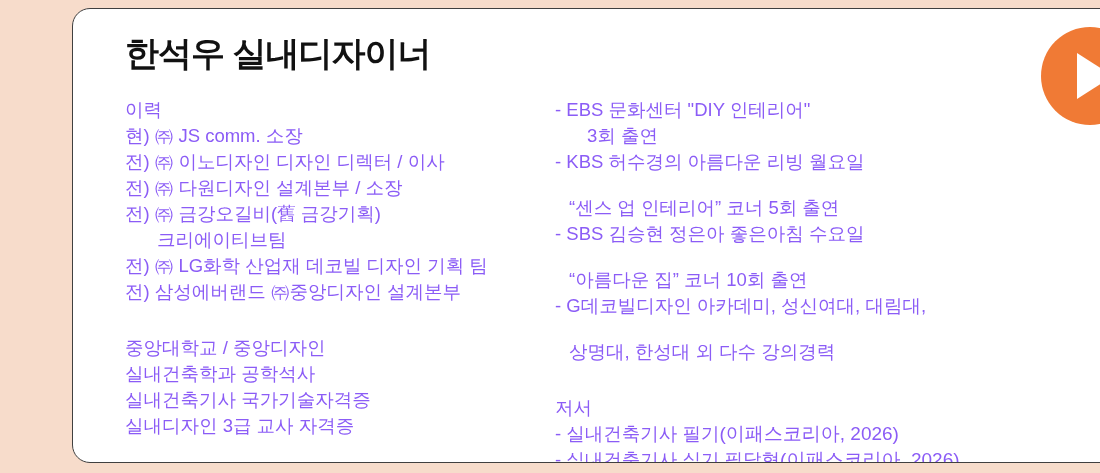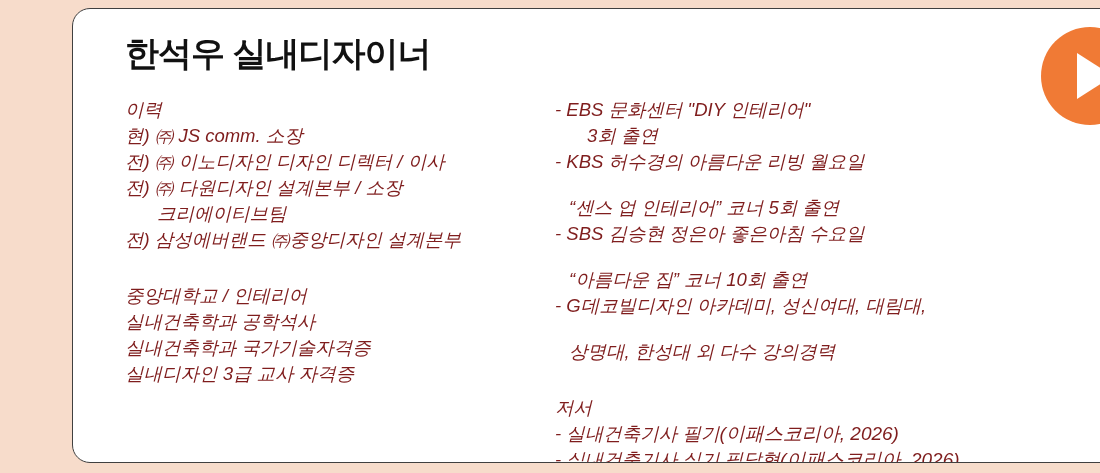--- a/index.html
+++ b/index.html
@@ -71,23 +71,22 @@
     width: 520px;
     padding-left: 12px;
     box-sizing: border-box;
   }
   .block {
     margin-bottom: 14px;
   }
   .line {
     font-size: 18.5px;
     line-height: 26px;
-    color: #7f1d1d;
+    color: #8b5cf6;
     white-space: pre;
-    font-style: italic;
   }
   .line.indent {
     padding-left: 32px;
   }
   .line.indent2 {
     padding-left: 14px;
     margin-top: 20px;
   }
   .line .small {
     font-size: 19px;
@@ -108,28 +107,30 @@
   </div>
 
   <div class="columns">
 
     <div class="col-left">
       <div class="block">
         <div class="line">이력</div>
         <div class="line">현) ㈜ JS comm. 소장</div>
         <div class="line">전) ㈜ 이노디자인 디자인 디렉터 / 이사</div>
         <div class="line">전) ㈜ 다원디자인 설계본부 / 소장</div>
+        <div class="line">전) ㈜ 금강오길비(舊 금강기획)</div>
         <div class="line indent">크리에이티브팀</div>
+        <div class="line">전) ㈜ LG화학 산업재 데코빌 디자인 기획 팀</div>
         <div class="line">전) 삼성에버랜드 ㈜중앙디자인 설계본부</div>
       </div>
       <div class="spacer"></div>
       <div class="block">
-        <div class="line">중앙대학교 / 인테리어</div>
+        <div class="line">중앙대학교 / 중앙디자인</div>
         <div class="line">실내건축학과 공학석사</div>
-        <div class="line">실내건축학과 국가기술자격증</div>
+        <div class="line">실내건축기사 국가기술자격증</div>
         <div class="line">실내디자인 3급 교사 자격증</div>
       </div>
     </div>
 
     <div class="col-right">
       <div class="block">
         <div class="line">- EBS 문화센터 "DIY 인테리어"</div>
         <div class="line indent">3회 출연</div>
         <div class="line">- KBS 허수경의 아름다운 리빙 월요일</div>
         <div class="line indent2">“센스 업 인테리어” 코너 5회 출연</div>

